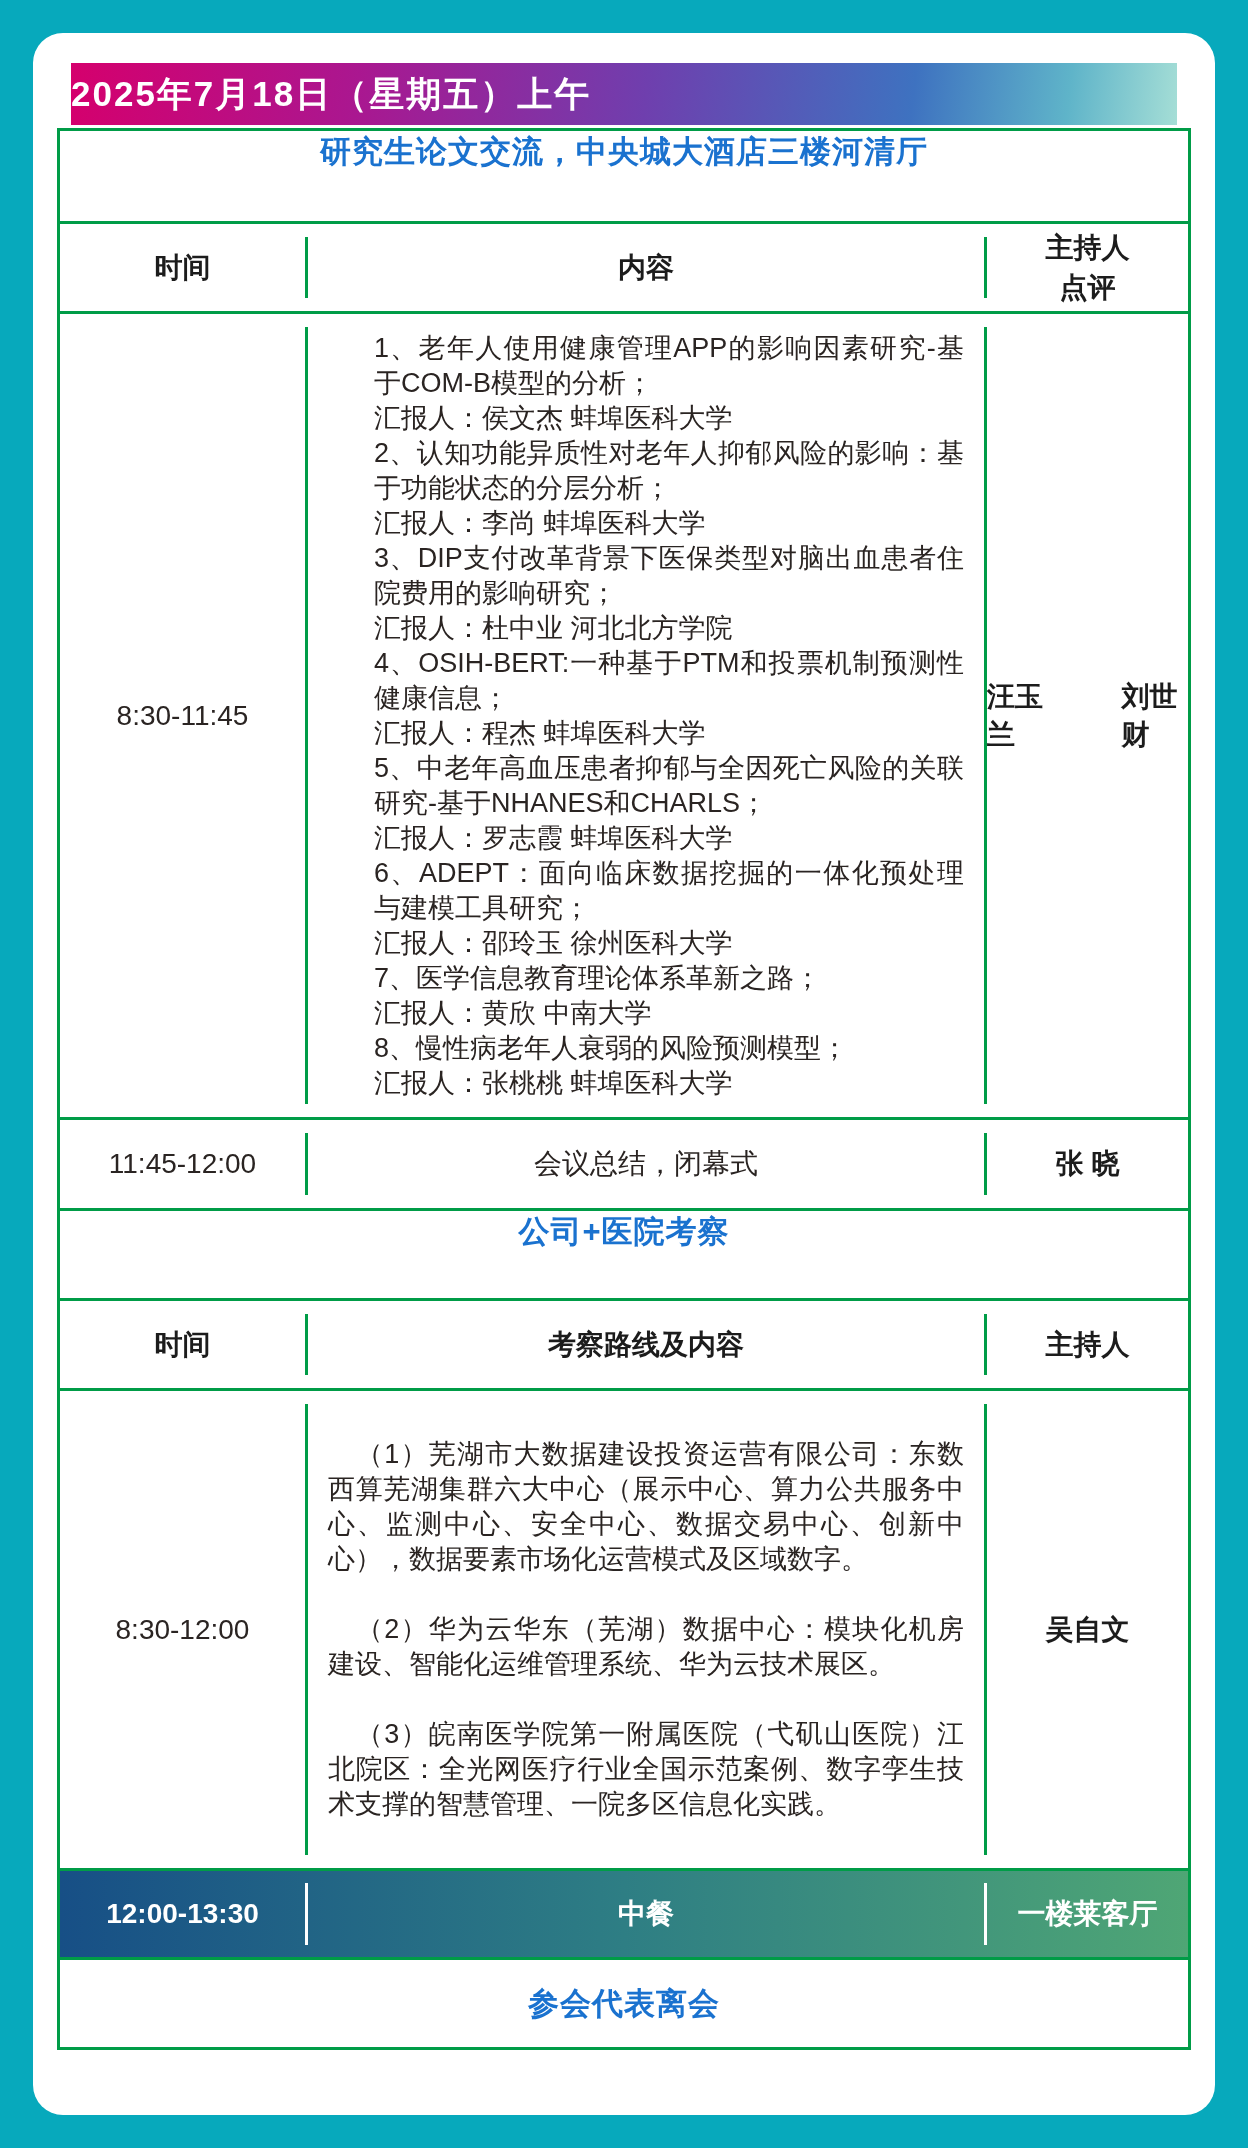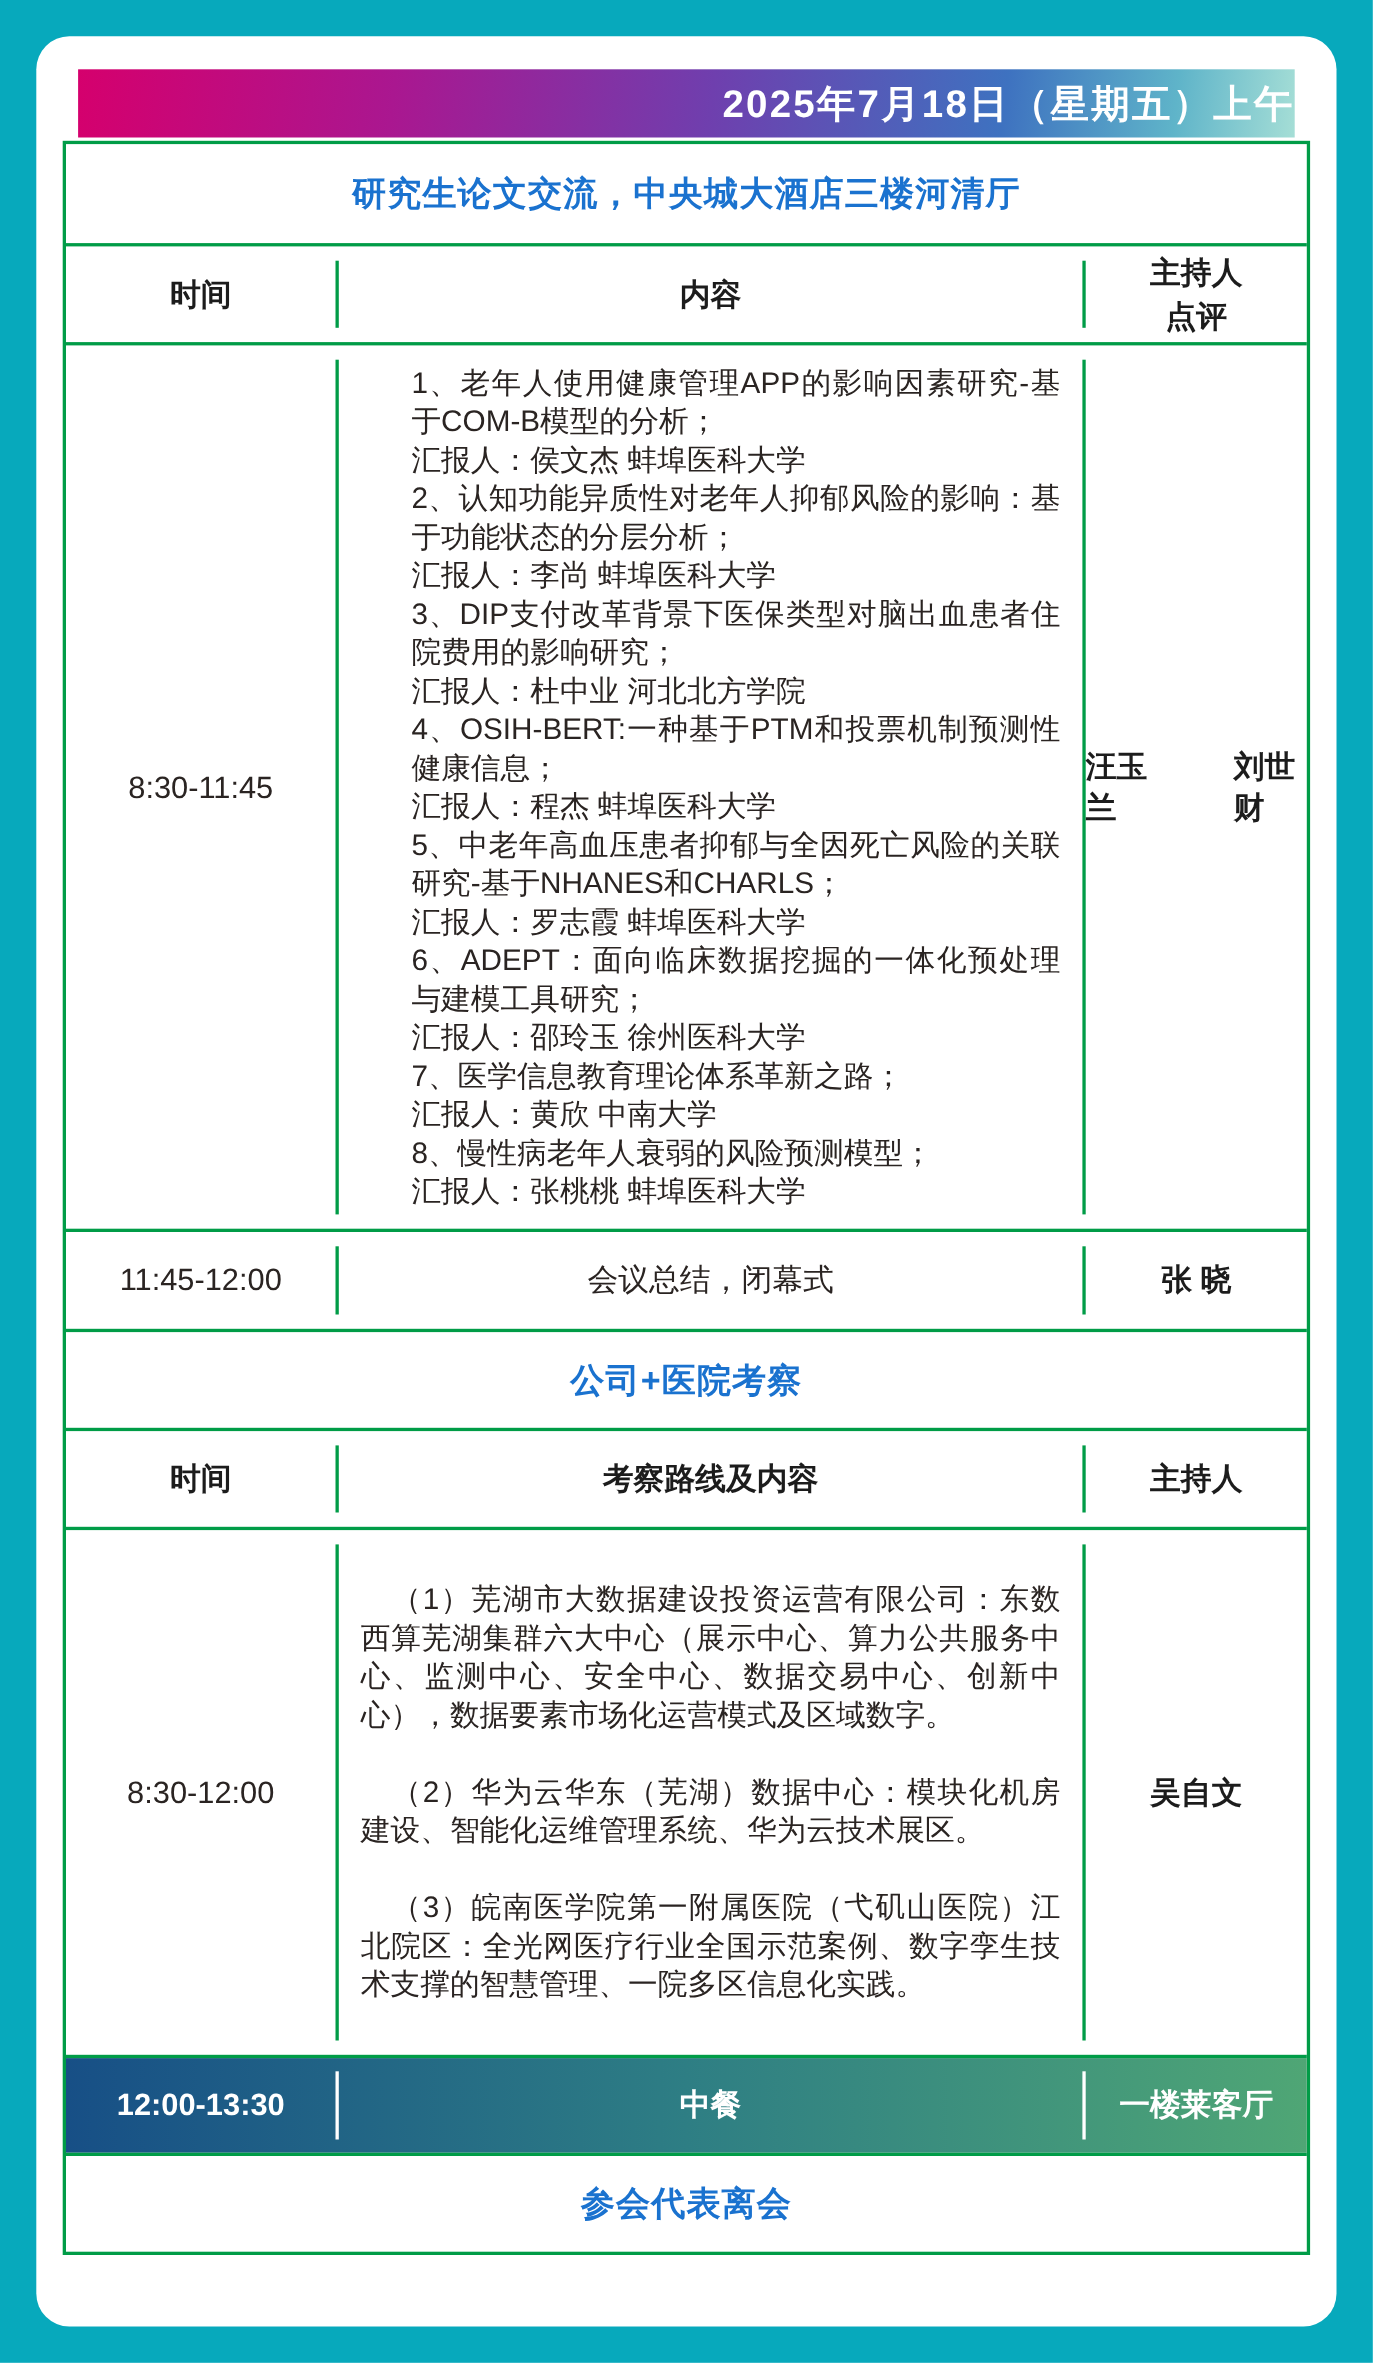--- a/index.html
+++ b/index.html
@@ -10,32 +10,32 @@
     color:#2a2422;
     position:relative;
   }
   .card {
     position:absolute; left:33px; top:33px; width:1182px; height:2082px;
     background:#ffffff; border-radius:30px;
   }
   .banner {
     margin:30px 38px 0 38px; height:62px;
     background:linear-gradient(97deg,#d5006d 0%,#aa1790 26%,#6f3fae 52%,#3e72c0 76%,#5fb4c9 90%,#a5ded6 100%);
-    display:flex; align-items:center; justify-content:flex-end;
+    display:flex; align-items:center; justify-content:flex-start;
   }
   .banner-title {
     color:#ffffff; font-size:35px; font-weight:bold; letter-spacing:2px;
   }
   .sched-table {
     margin:3px 24px 0 24px;
     border:3px solid #009c47;
   }
   .row { display:flex; align-items:stretch; border-top:3px solid #009c47; }
   .row:first-child { border-top:none; }
-  .title-row { min-height:90px; align-items:center; justify-content:center; }
+  .title-row { min-height:90px; justify-content:center; }
   .blue-title { color:#1a72cf; font-size:31px; font-weight:bold; letter-spacing:1px; }
   .cell { display:flex; align-items:center; justify-content:center; }
   .c-time { width:245px; flex:0 0 245px; }
   .c-main { flex:1 1 auto; }
   .c-host { width:201px; flex:0 0 201px; }
   .vline { width:3px; flex:0 0 3px; background:#009c47; margin:13px 0; }
   .vline.white { background:#ffffff; width:3px; margin:12px 0; }
   .hdr-row { min-height:90px; }
   .hdr-text { font-size:28px; font-weight:bold; color:#1c1c1c; text-align:center; line-height:40px; }
   .time-text { font-size:28px; color:#2a2422; }

